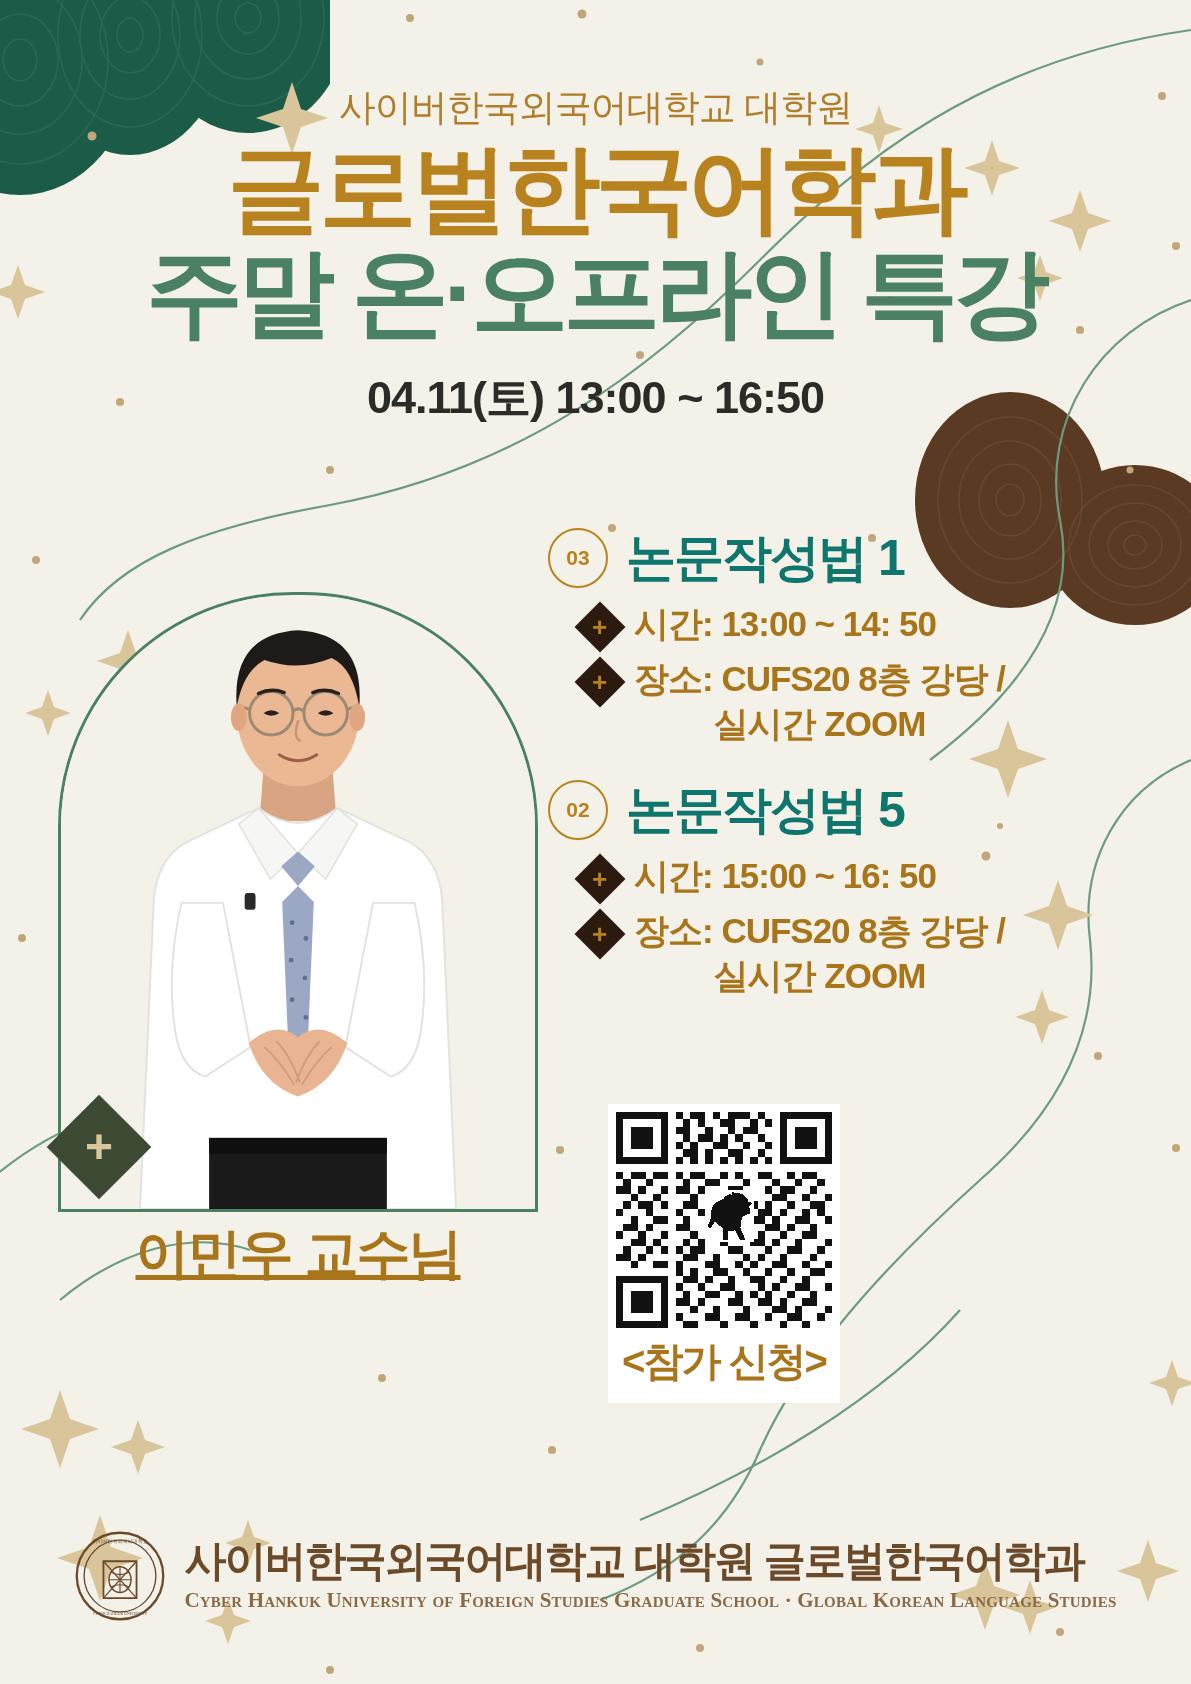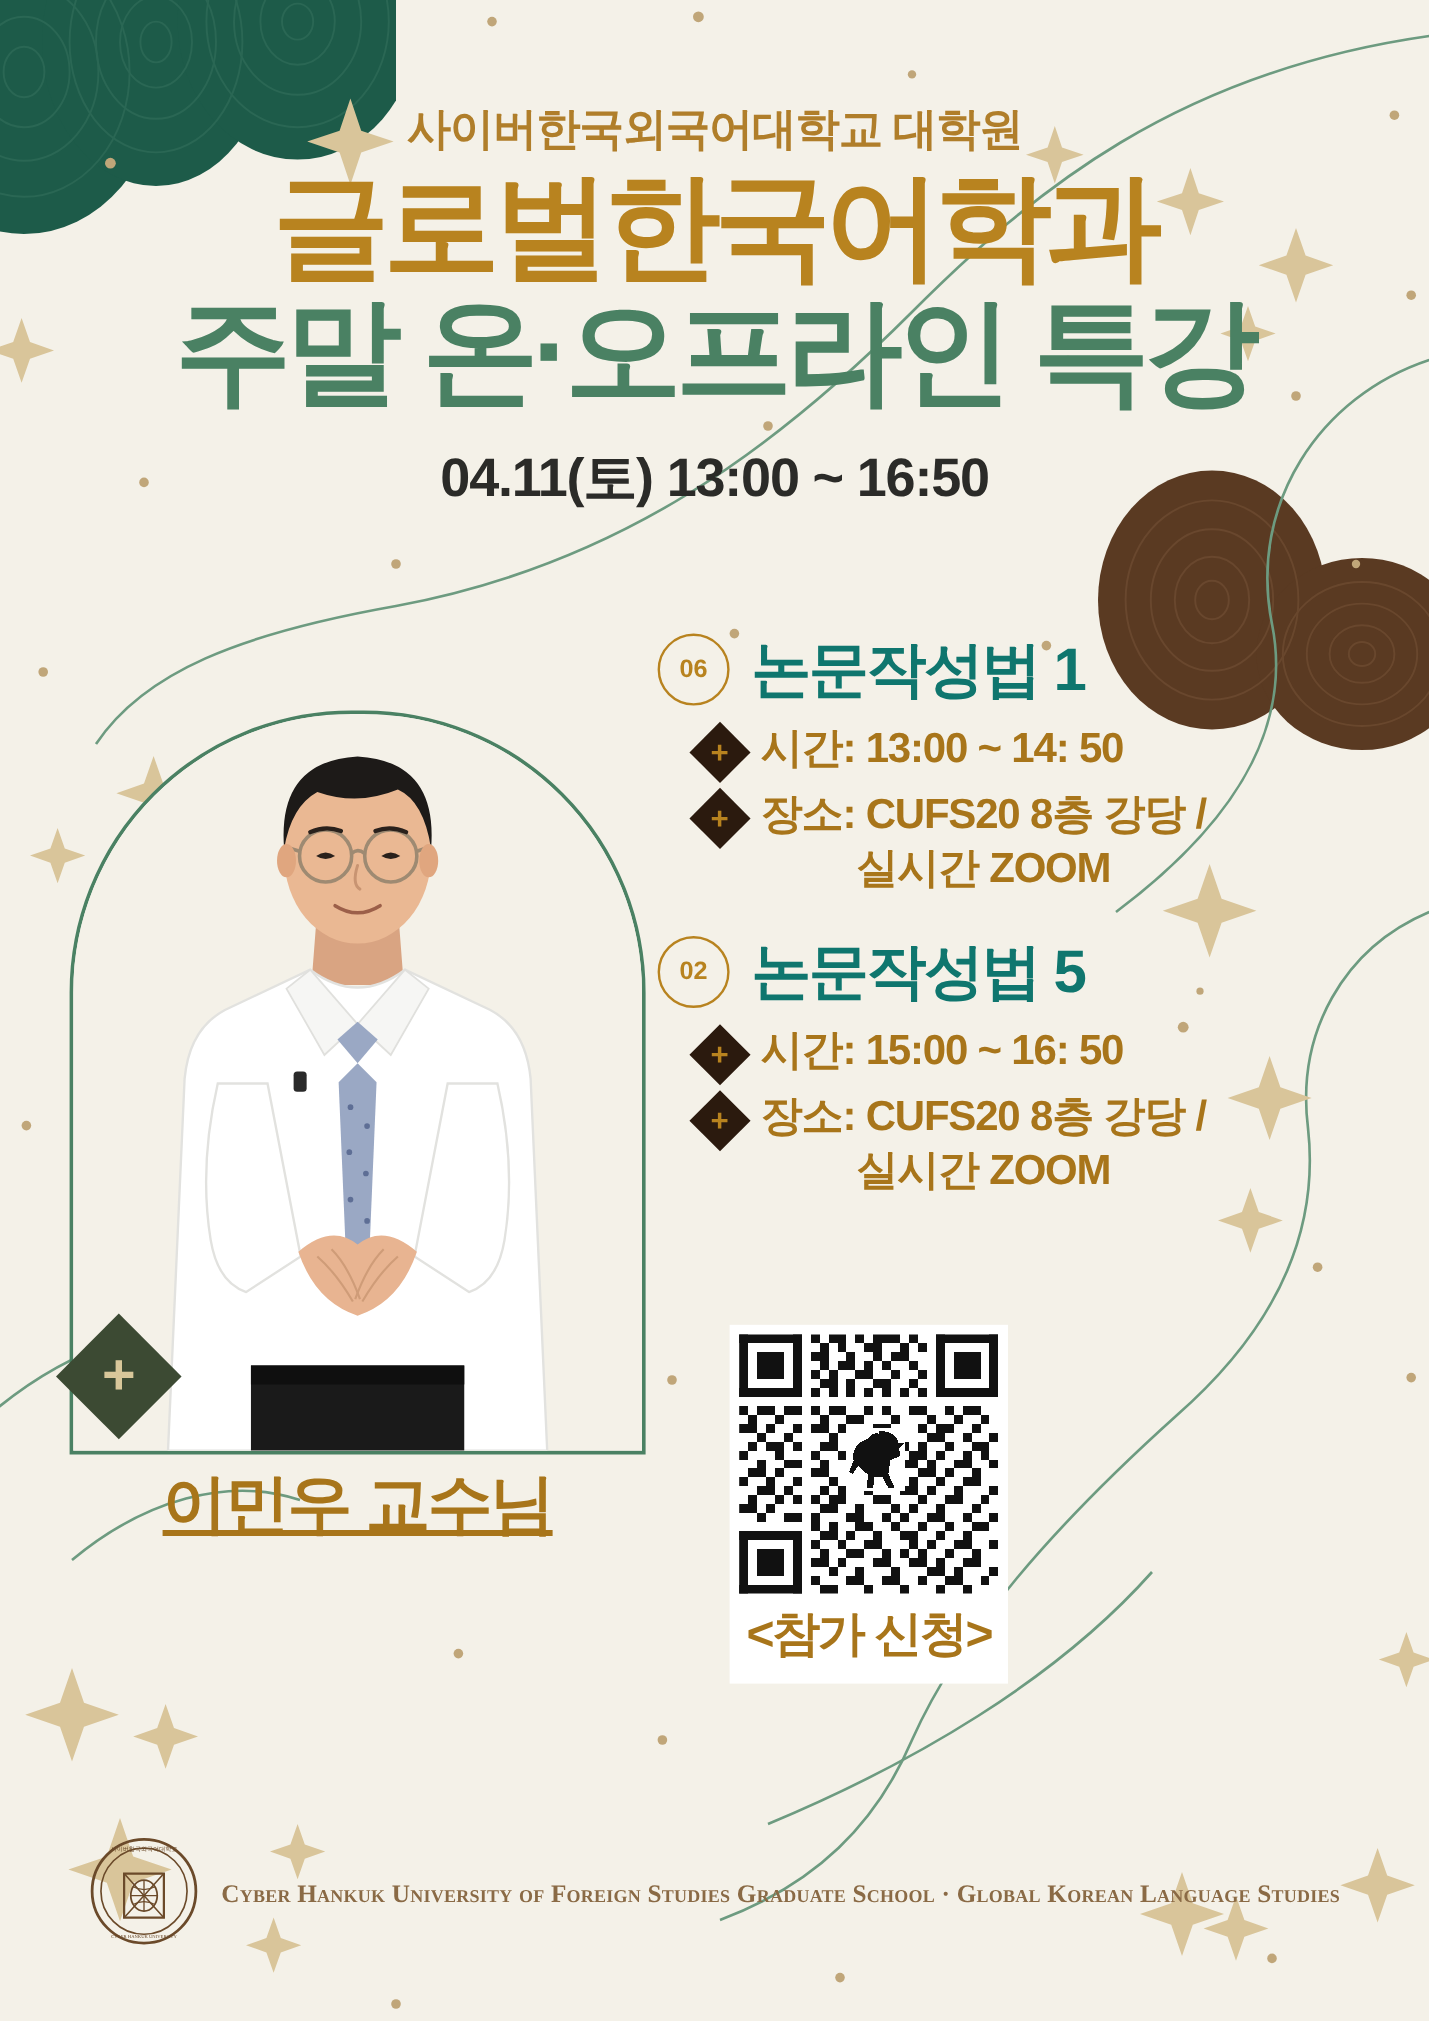--- a/index.html
+++ b/index.html
@@ -12,21 +12,21 @@
   }
   .poster{position:absolute;inset:0;overflow:hidden;}
 
   
   .deco{position:absolute;inset:0;pointer-events:none;}
   .deco svg{position:absolute;top:0;left:0;}
 
   
   .header{position:absolute;top:88px;left:0;width:1191px;text-align:center;z-index:5;}
   .kicker{
-    font-size:37px;font-weight:700;color:#b07e2a;letter-spacing:-1px;
+    font-size:37px;font-weight:400;color:#b07e2a;letter-spacing:-1px;
     margin:0 0 8px 0;line-height:1.1;
   }
   .title-1{
     font-size:97px;font-weight:700;color:#b8831f;letter-spacing:-5px;
     line-height:1.08;margin:0;
   }
   .title-2{
     font-size:97px;font-weight:700;color:#4a8163;letter-spacing:-5px;
     line-height:1.08;margin:0;
   }
@@ -237,21 +237,21 @@
     <div class="kicker">사이버한국외국어대학교 대학원</div>
     <div class="title-1">글로벌한국어학과</div>
     <div class="title-2">주말 온·오프라인 특강</div>
     <div class="datetime">04.11(토) 13:00 ~ 16:50</div>
   </div>
 
   <div class="sessions">
 
     <div class="session">
       <div class="session-head">
-        <div class="badge">06</div>
+        <div class="badge">03</div>
         <div class="session-title">논문작성법 1</div>
       </div>
       <div class="detail">
         <div class="diamond">
             <span>+</span>
           </div>
         <div class="detail-text">시간: 13:00 ~ 14: 50</div>
       </div>
       <div class="detail">
         <div class="diamond">
@@ -608,17 +608,18 @@
       <circle cx="50" cy="50" r="39" fill="none" stroke="#6b4a2a" stroke-width="1.5"></circle>
       <path d="M32,34 h36 v40 h-36 z" fill="none" stroke="#6b4a2a" stroke-width="2"></path>
       <path d="M32,34 l36,40 M68,34 l-36,40" stroke="#6b4a2a" stroke-width="1.4"></path>
       <ellipse cx="50" cy="54" rx="12" ry="14" fill="none" stroke="#6b4a2a" stroke-width="1.6"></ellipse>
       <path d="M38,54 h24 M50,40 v28" stroke="#6b4a2a" stroke-width="1.2"></path>
       <path d="M40,46 q10,5 20,0 M40,62 q10,-5 20,0" fill="none" stroke="#6b4a2a" stroke-width="1.1"></path>
       <text x="50" y="14" font-size="5.5" fill="#6b4a2a" text-anchor="middle" font-family="'Liberation Serif',serif">사이버한국외국어대학교</text>
       <text x="50" y="92" font-size="4.2" fill="#6b4a2a" text-anchor="middle" font-family="'Liberation Serif',serif">CYBER HANKUK UNIVERSITY</text>
     </svg>
     <div class="footer-text">
+      <div class="footer-ko">사이버한국외국어대학교 대학원 글로벌한국어학과</div>
       <div class="footer-en">Cyber Hankuk University of Foreign Studies Graduate School · Global Korean Language Studies</div>
     </div>
   </div>
 
 </div>
 
 </body></html>

